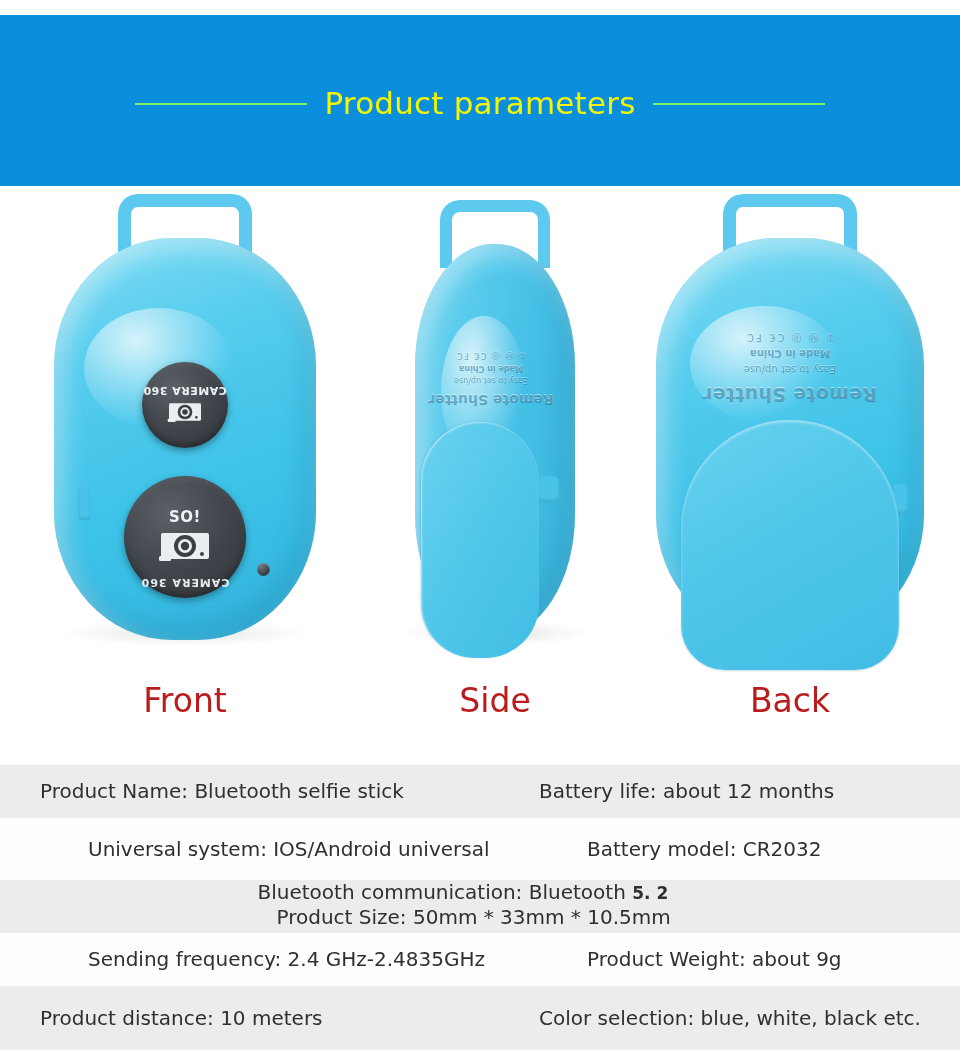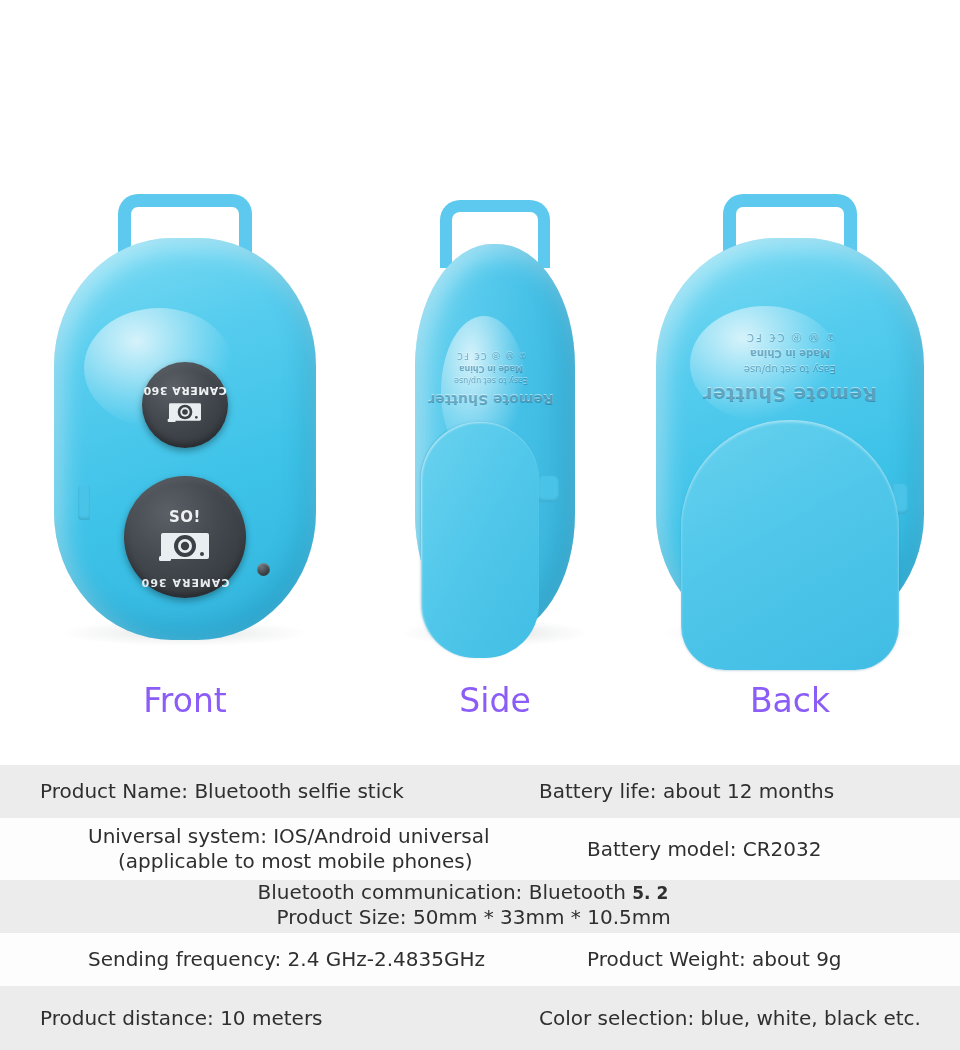--- a/index.html
+++ b/index.html
@@ -143,21 +143,21 @@
 
   .side .m-brand{left:10px;right:18px;top:148px;font-size:14px;font-weight:700;}
   .side .m-line1{left:10px;right:18px;top:132px;font-size:8px;}
   .side .m-line2{left:10px;right:18px;top:120px;font-size:8px;font-weight:700;}
   .side .m-certs{left:10px;right:18px;top:106px;font-size:8px;letter-spacing:1.5px;}
 
   
   .captions{position:absolute;left:0;top:498px;width:960px;height:64px;}
   .caption{
     position:absolute;top:0;text-align:center;
-    font-size:33px;color:#8b5cf6;font-weight:400;line-height:1;
+    font-size:33px;color:#b91c1c;font-weight:400;line-height:1;
   }
   .caption.c-front{left:20px;width:330px;}
   .caption.c-side{left:370px;width:250px;}
   .caption.c-back{left:620px;width:340px;}
 
   
   .specs{position:absolute;left:0;top:765px;width:960px;height:285px;}
   .spec-row{
     position:absolute;left:0;width:960px;display:flex;align-items:center;
   }
@@ -170,20 +170,27 @@
   .cell.left{width:525px;padding-left:40px;padding-right:8px;}
   .cell.right{width:435px;padding-left:14px;padding-right:6px;}
   .cell .sub{display:block;padding-left:30px;}
   .cell .small{font-size:17px;font-weight:700;}
 </style>
 </head>
 <body>
 
 <div class="page">
 
+  <div class="banner">
+    <div class="banner-inner">
+      <span class="rule left"></span>
+      <span class="banner-title">Product parameters</span>
+      <span class="rule right"></span>
+    </div>
+  </div>
 
   <div class="showcase">
     <div class="views">
 
       <div class="view front">
         <div class="ground"></div>
         <div class="remote" style="left:50%;top:0;width:100%;height:470px;">
           <div class="loop"></div>
           <div class="body">
             <div class="gloss"></div>
@@ -263,21 +270,20 @@
   <div class="specs">
 
     <div class="spec-row odd" style="top:0;height:53px;">
       <div class="cell left">Product Name: Bluetooth selfie stick</div>
       <div class="cell right">Battery life: about 12 months</div>
     </div>
 
     <div class="spec-row even" style="top:53px;height:62px;">
       <div class="cell left">
         <span>Universal system: IOS/Android universal</span>
-        <span class="sub">(applicable to most mobile phones)</span>
       </div>
       <div class="cell right">Battery model: CR2032</div>
     </div>
 
     <div class="spec-row odd" style="top:115px;height:53px;flex-direction:column;">
       <div class="cell left">
         <span>Bluetooth communication: Bluetooth </span><span class="small">5. 2</span>
       </div>
       <div class="cell right">Product Size: 50mm * 33mm * 10.5mm</div>
     </div>

